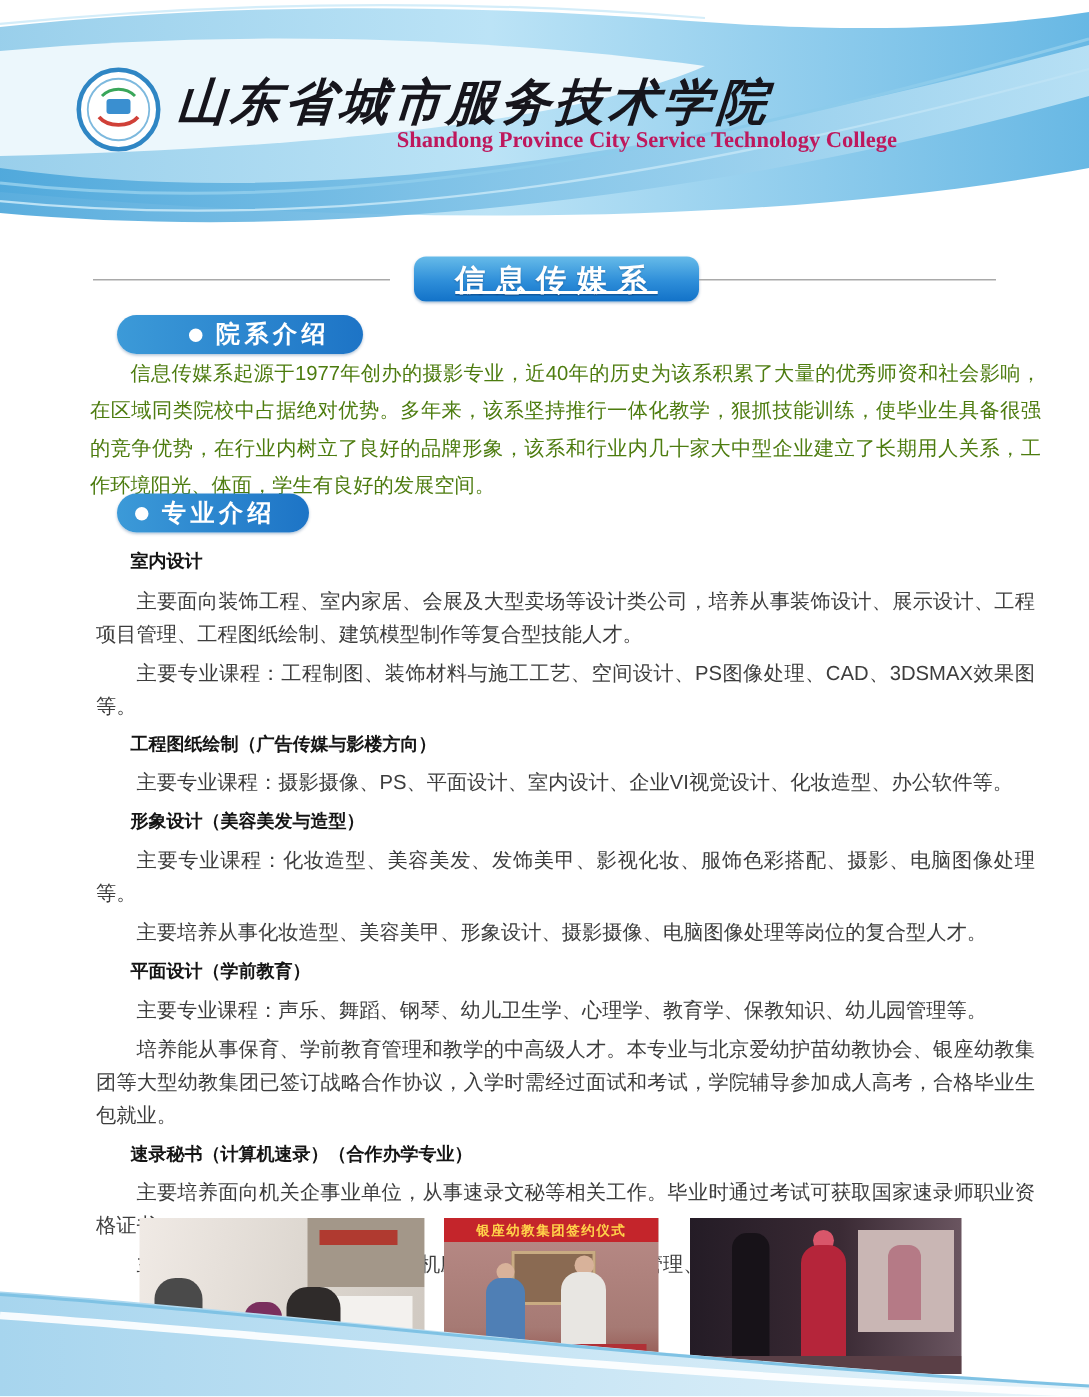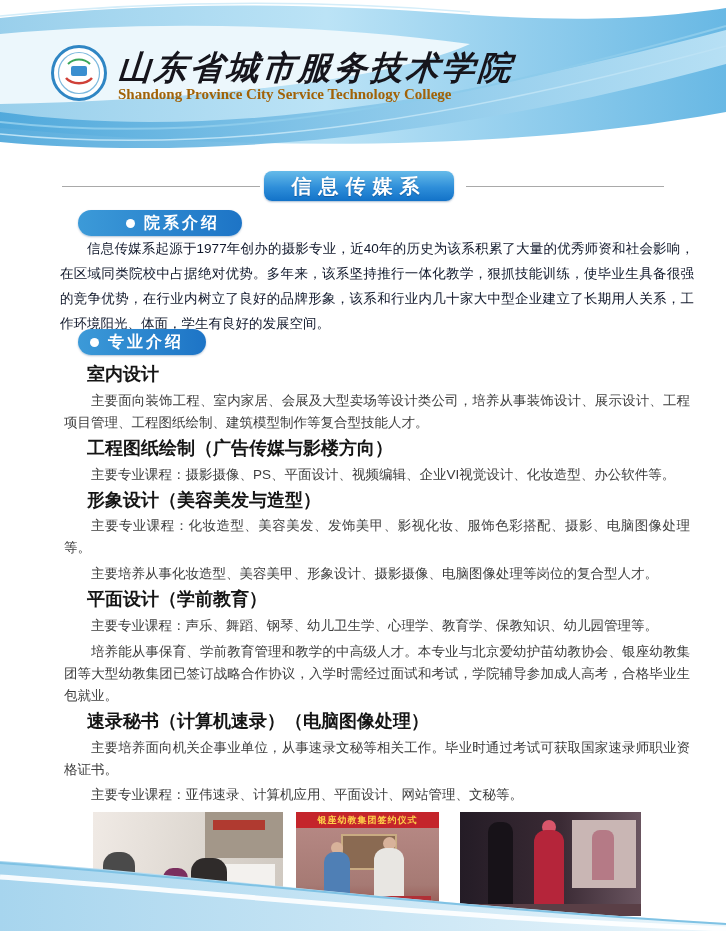--- a/index.html
+++ b/index.html
@@ -16,63 +16,64 @@
   .logo{position:absolute;left:50px;top:44px;width:58px;height:58px;}
   .college-zh{
     position:absolute;left:118px;top:46px;width:480px;
     font-size:33px;font-weight:bold;font-style:italic;
     letter-spacing:3px;color:#16151c;transform:skewX(-4deg);
     white-space:nowrap;
   }
   .college-en{
     position:absolute;left:118px;top:86px;width:480px;
     font-family:"Liberation Serif", serif;
-    font-size:15px;font-weight:bold;color:#a16207;white-space:nowrap;
+    font-size:15px;font-weight:bold;color:#be185d;white-space:nowrap;text-align:right;
   }
 
   
   .banner-row{position:absolute;top:171px;left:0;width:726px;height:30px;}
   .banner-line{position:absolute;top:15px;height:1px;background:#a9a9a9;}
   .banner-line.left{left:62px;width:198px;}
   .banner-line.right{left:466px;width:198px;}
   .title-banner{
-    position:absolute;left:264px;top:0;width:190px;height:30px;
+    position:absolute;left:276px;top:0;width:190px;height:30px;
     border-radius:8px;
     background:linear-gradient(180deg,#66bbe9 0%,#2e8ed9 55%,#1272c8 100%);
     box-shadow:0 1px 2px rgba(0,60,120,.35);
     display:flex;align-items:center;justify-content:center;
     color:#ffffff;font-size:20px;font-weight:bold;letter-spacing:7px;
     text-shadow:0 1px 1px rgba(0,40,90,.4);
+    text-decoration:underline;
   }
 
   
   .section-pill{
     position:absolute;left:78px;height:26px;padding:0 22px 0 12px;
     border-radius:14px;
     background:linear-gradient(90deg,#3c9ad8 0%,#1d74c6 100%);
     box-shadow:0 1px 2px rgba(0,60,120,.3);
     display:flex;align-items:center;
     color:#ffffff;font-size:16px;font-weight:bold;letter-spacing:3px;
   }
   .pill-dot{width:9px;height:9px;border-radius:50%;background:#ffffff;margin-right:9px;flex:none;}
   .pill-dept{top:210px;padding-left:48px;}
   .pill-majors{top:329px;justify-content:space-between;}
 
   
   .dept-paragraph{
     position:absolute;left:60px;top:236px;width:634px;
-    font-size:13.5px;line-height:25px;color:#0f172a;
+    font-size:13.5px;line-height:25px;color:#4d7c0f;
     text-indent:2em;text-align:justify;margin:0;
   }
   .majors{
     position:absolute;left:60px;top:364px;width:634px;
     font-size:13.5px;line-height:21.9px;color:#3d3d3d;text-align:justify;
   }
   .major-title{
-    margin:0;font-size:18px;font-weight:bold;color:#151515;
+    margin:0;font-size:12px;font-weight:bold;color:#151515;
     line-height:21.9px;padding-left:27px;
   }
   .body-text{margin:4px;text-indent:2em;}
 
   
   .photo{position:absolute;top:812px;height:104px;overflow:hidden;background:#ddd;}
   .photo-studio{left:93px;width:190px;background:linear-gradient(100deg,#f0eae5 0%,#ddd7d0 55%,#cfc8c0 100%);}
   .photo-signing{left:296px;width:143px;background:linear-gradient(180deg,#b98b87 0%,#a67a74 70%,#8f4a44 100%);}
   .photo-stage{left:460px;width:181px;background:linear-gradient(90deg,#241c26 0%,#3a2a34 55%,#6a5560 100%);}
   .ph{position:absolute;}
@@ -161,37 +162,38 @@
 
   <div class="section-pill pill-majors">
     <span class="pill-dot"></span>
     <span>专业介绍</span>
   </div>
 
   <div class="majors">
     <div class="major">
       <h3 class="major-title">室内设计</h3>
       <p class="body-text">主要面向装饰工程、室内家居、会展及大型卖场等设计类公司，培养从事装饰设计、展示设计、工程项目管理、工程图纸绘制、建筑模型制作等复合型技能人才。</p>
+      <p class="body-text">主要专业课程：工程制图、装饰材料与施工工艺、空间设计、PS图像处理、CAD、3DSMAX效果图等。</p>
     </div>
     <div class="major">
       <h3 class="major-title">工程图纸绘制（广告传媒与影楼方向）</h3>
-      <p class="body-text">主要专业课程：摄影摄像、PS、平面设计、视频编辑、企业VI视觉设计、化妆造型、办公软件等。</p>
+      <p class="body-text">主要专业课程：摄影摄像、PS、平面设计、室内设计、企业VI视觉设计、化妆造型、办公软件等。</p>
     </div>
     <div class="major">
       <h3 class="major-title">形象设计（美容美发与造型）</h3>
       <p class="body-text">主要专业课程：化妆造型、美容美发、发饰美甲、影视化妆、服饰色彩搭配、摄影、电脑图像处理等。</p>
       <p class="body-text">主要培养从事化妆造型、美容美甲、形象设计、摄影摄像、电脑图像处理等岗位的复合型人才。</p>
     </div>
     <div class="major">
       <h3 class="major-title">平面设计（学前教育）</h3>
       <p class="body-text">主要专业课程：声乐、舞蹈、钢琴、幼儿卫生学、心理学、教育学、保教知识、幼儿园管理等。</p>
       <p class="body-text">培养能从事保育、学前教育管理和教学的中高级人才。本专业与北京爱幼护苗幼教协会、银座幼教集团等大型幼教集团已签订战略合作协议，入学时需经过面试和考试，学院辅导参加成人高考，合格毕业生包就业。</p>
     </div>
     <div class="major">
-      <h3 class="major-title">速录秘书（计算机速录）（电脑图像处理）</h3>
+      <h3 class="major-title">速录秘书（计算机速录）（合作办学专业）</h3>
       <p class="body-text">主要培养面向机关企事业单位，从事速录文秘等相关工作。毕业时通过考试可获取国家速录师职业资格证书。</p>
       <p class="body-text">主要专业课程：亚伟速录、计算机应用、平面设计、网站管理、文秘等。</p>
     </div>
   </div>
 
   <div class="photo photo-studio">
     <div class="ph studio-inset">
       <div class="ph studio-sign"></div>
     </div>
     <div class="ph studio-shelf"></div>

